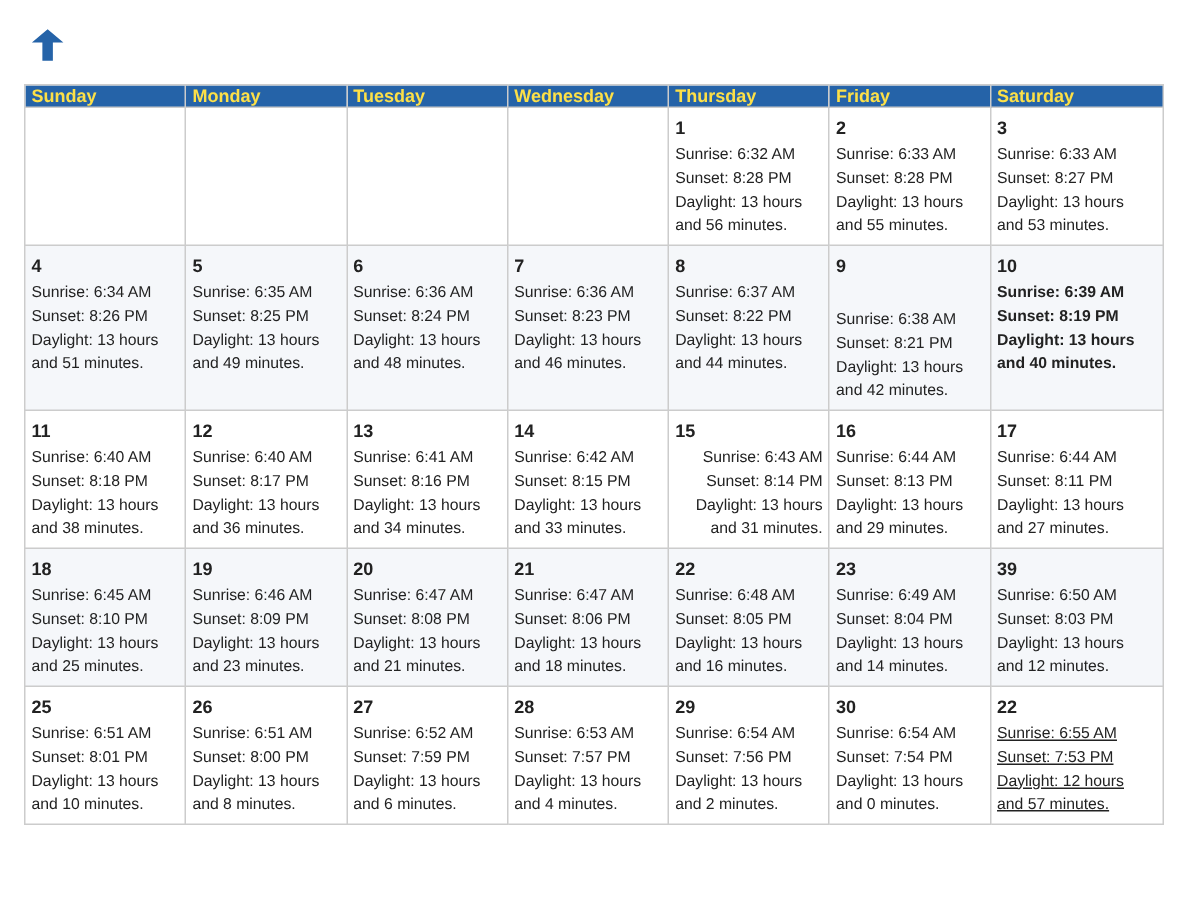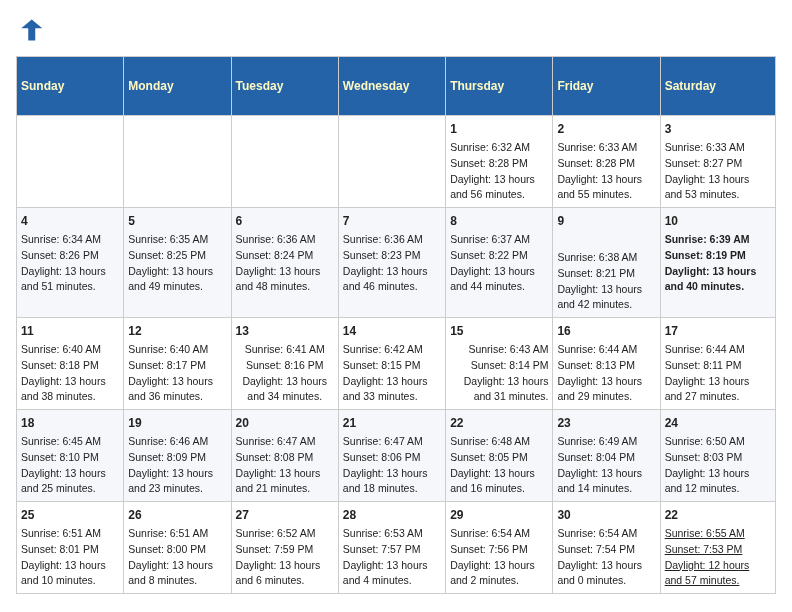--- a/index.html
+++ b/index.html
@@ -47,22 +47,22 @@
       font-size: 15px;
       color: #333;
     }
     table {
       width: 100%;
       border-collapse: collapse;
       font-size: 11px;
     }
     thead tr th {
       background: #2563a8;
-      color: #fef9c3;
-      padding: 22px 4px;
+      color: #fde047;
+      padding: 0 4px;
       text-align: left;
       font-size: 12px;
       font-weight: bold;
       border: 1px solid #ccc;
     }
     tbody tr td {
       border: 1px solid #ccc;
       vertical-align: top;
       padding: 4px;
       height: 88px;
@@ -207,21 +207,21 @@
         </td>
         <td>
           <span class="day-num">12</span>
           <div class="day-info" style="white-space: pre-line;">Sunrise: 6:40 AM
 Sunset: 8:17 PM
 Daylight: 13 hours
 and 36 minutes.</div>
         </td>
         <td>
           <span class="day-num">13</span>
-          <div class="day-info" style="white-space: pre-line; text-align: center;">Sunrise: 6:41 AM
+          <div class="day-info" style="white-space: pre-line;">Sunrise: 6:41 AM
 Sunset: 8:16 PM
 Daylight: 13 hours
 and 34 minutes.</div>
         </td>
         <td>
           <span class="day-num">14</span>
           <div class="day-info" style="white-space: pre-line;">Sunrise: 6:42 AM
 Sunset: 8:15 PM
 Daylight: 13 hours
 and 33 minutes.</div>
@@ -285,21 +285,21 @@
 and 16 minutes.</div>
         </td>
         <td>
           <span class="day-num">23</span>
           <div class="day-info" style="white-space: pre-line;">Sunrise: 6:49 AM
 Sunset: 8:04 PM
 Daylight: 13 hours
 and 14 minutes.</div>
         </td>
         <td>
-          <span class="day-num">24</span>
+          <span class="day-num">39</span>
           <div class="day-info" style="white-space: pre-line;">Sunrise: 6:50 AM
 Sunset: 8:03 PM
 Daylight: 13 hours
 and 12 minutes.</div>
         </td>
       </tr>
       <tr>
         <td>
           <span class="day-num">25</span>
           <div class="day-info" style="white-space: pre-line;">Sunrise: 6:51 AM

